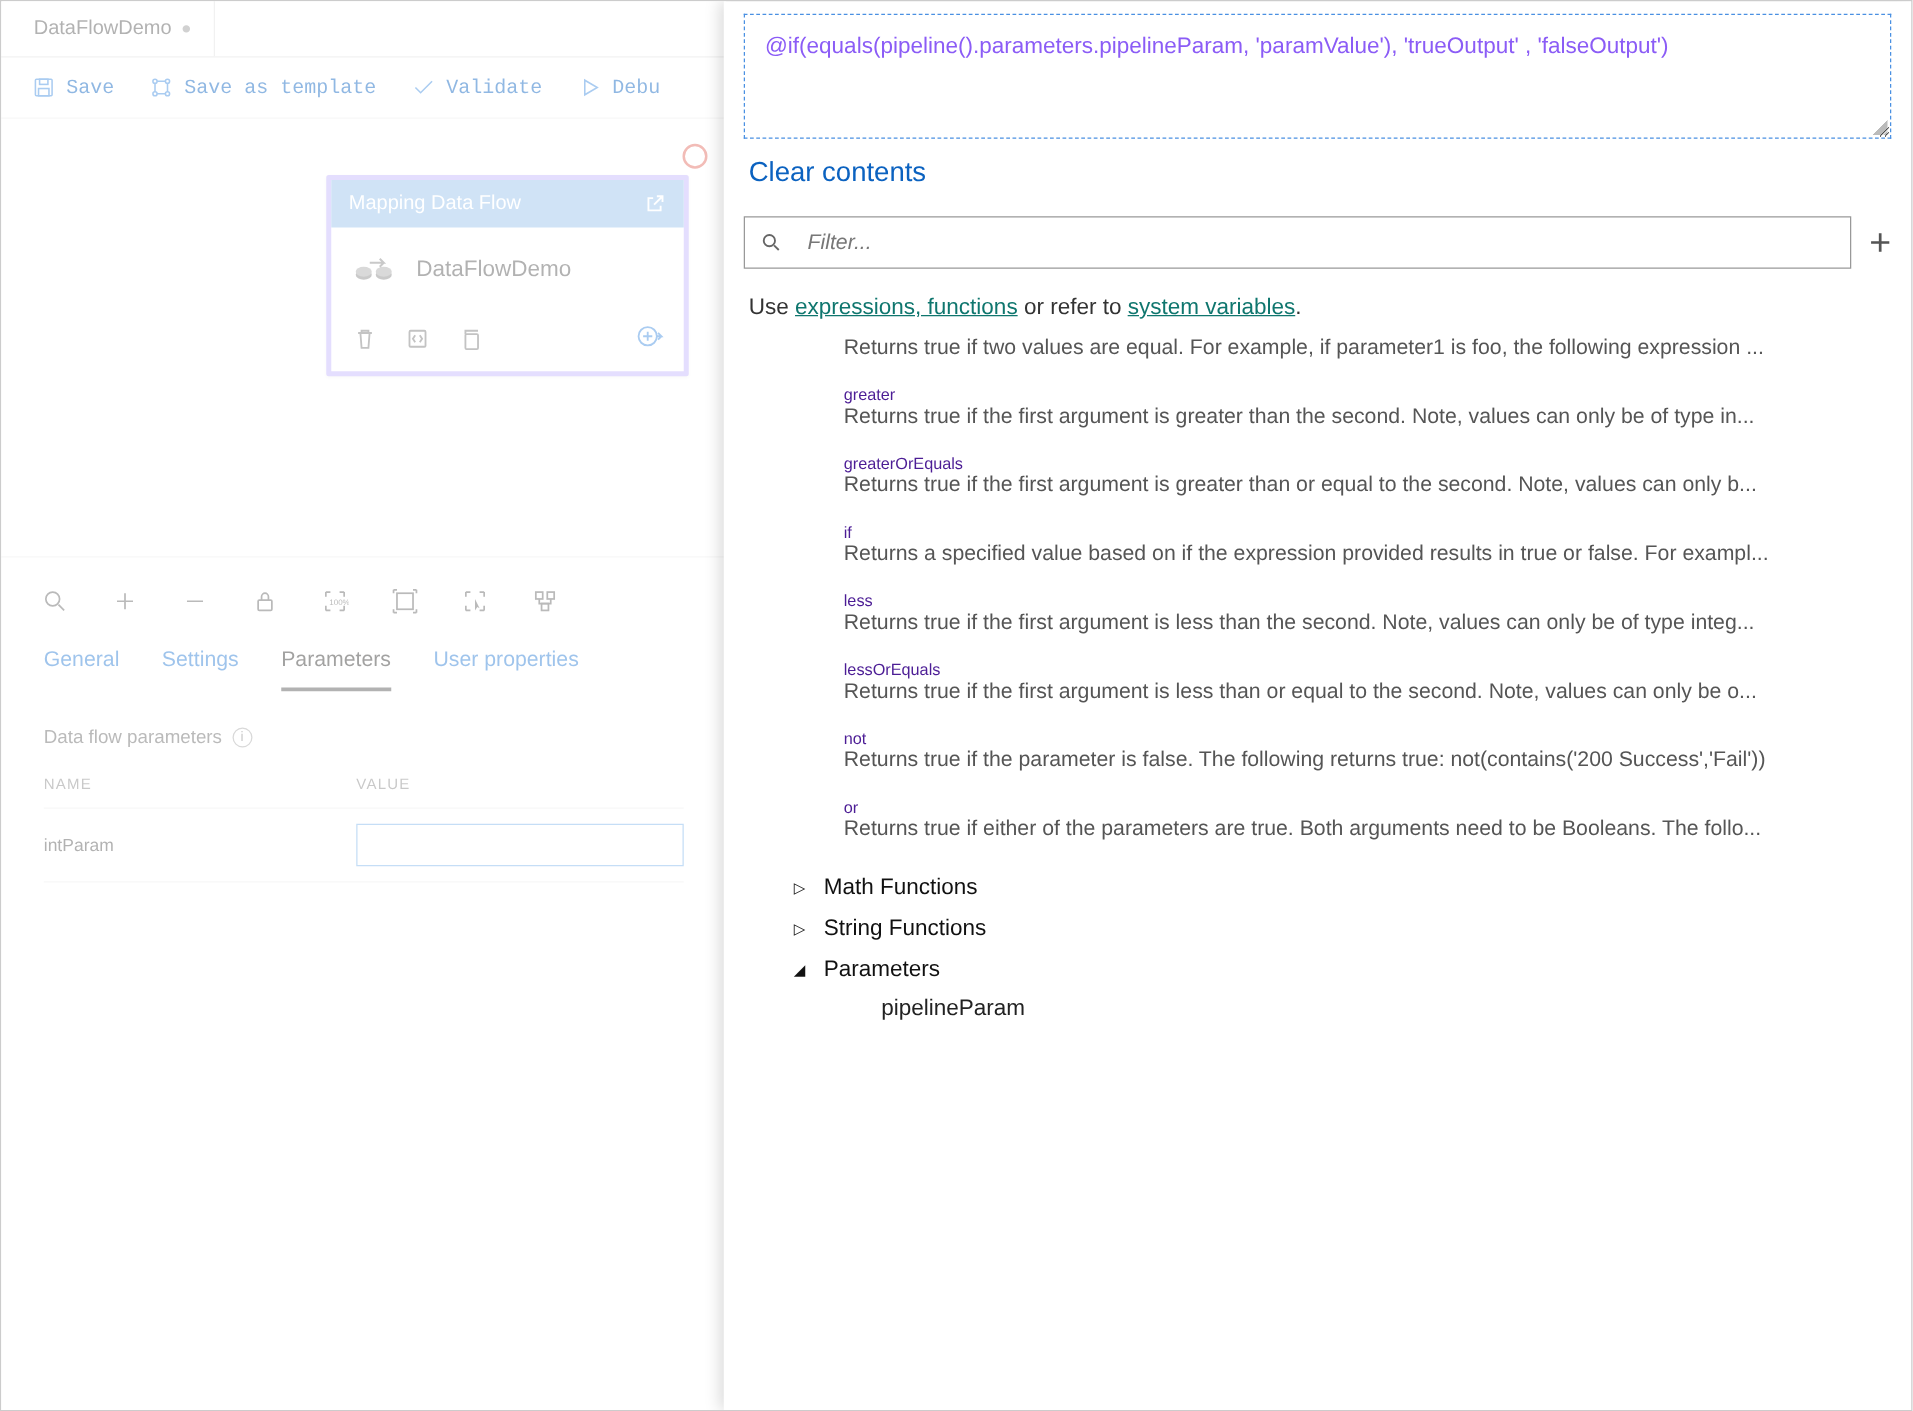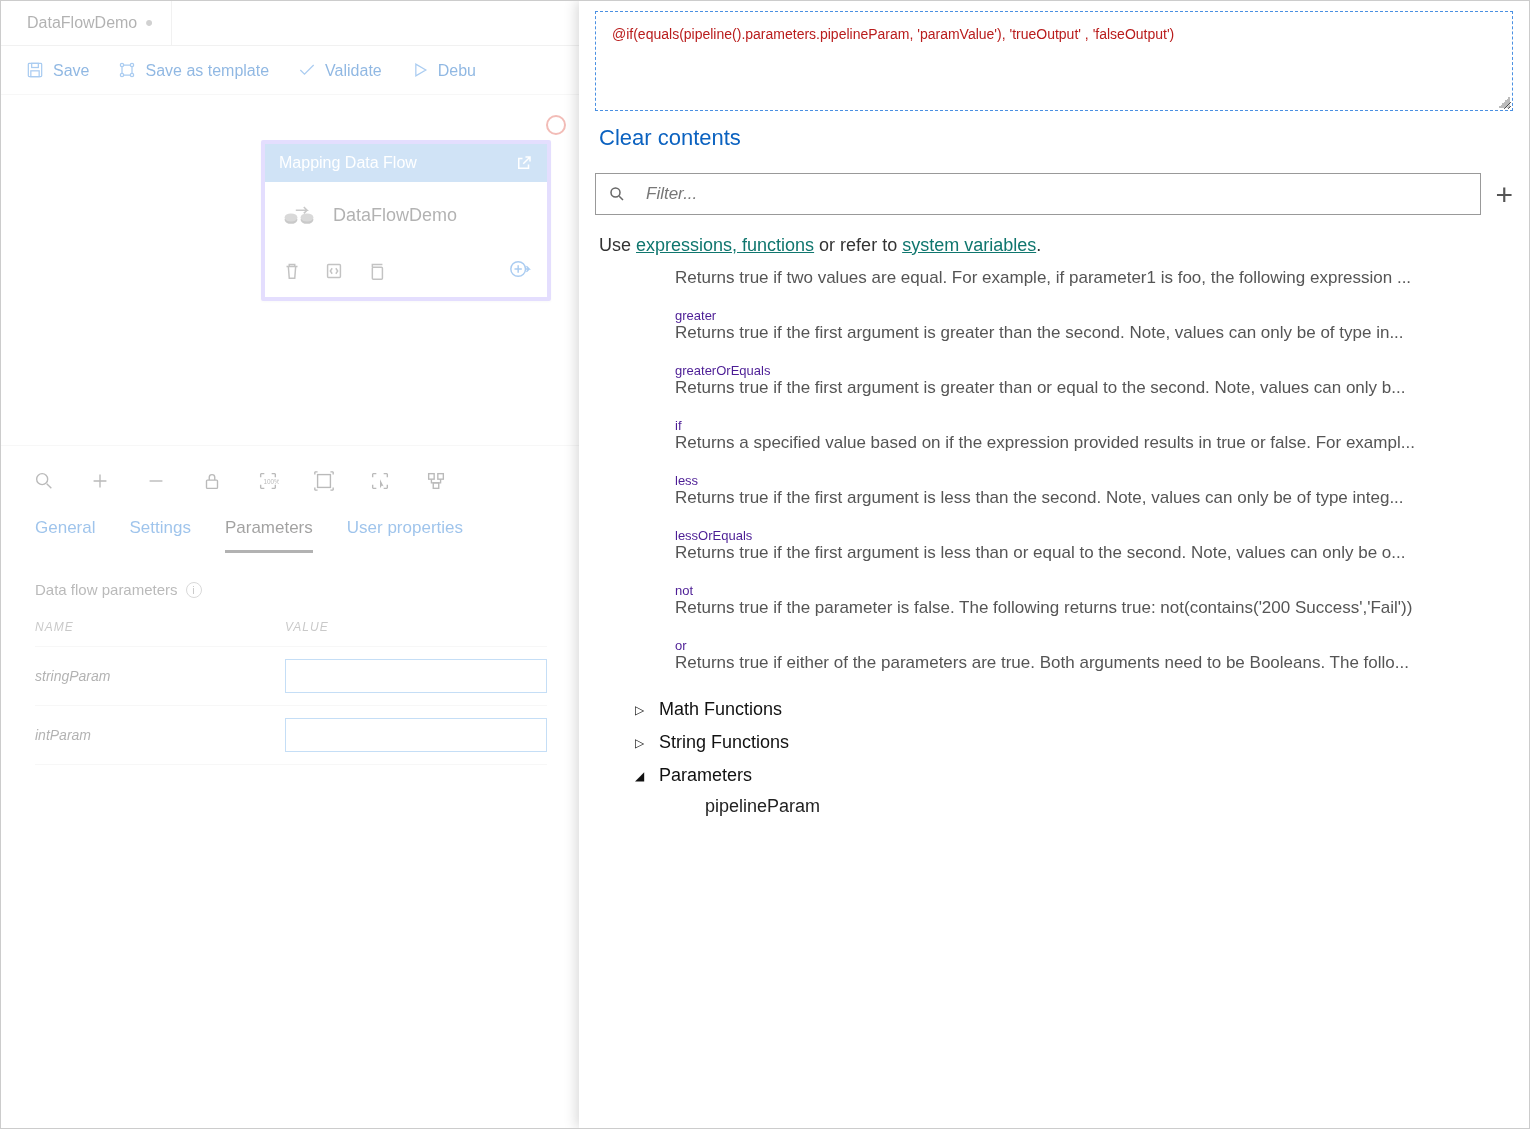--- a/index.html
+++ b/index.html
@@ -46,21 +46,21 @@
     color: #555;
   }
   .tab-dot { color: #999; font-size: 22px; line-height: 0; }
   .toolbar {
     display: flex; gap: 28px;
     padding: 14px 24px;
     border-bottom: 1px solid #eee;
     font-size: 16px;
     color: #0b62c0;
   }
-  .toolbar .tool { display:flex; align-items:flex-end; gap:8px; color:#0b62c0; cursor:pointer; }
+  .toolbar .tool { display:flex; align-items:center; gap:8px; color:#0b62c0; cursor:pointer;font-family:Liberation Mono, monospace; }
   .toolbar svg, .tool svg { width: 20px; height: 20px; stroke: #448fe0; fill:none; stroke-width:1.5; }
 
   .canvas-area {
     position: relative;
     height: 350px;
   }
   .status-ring {
     position:absolute;
     top: 20px; right: 15px;
     width: 20px; height: 20px;
@@ -115,21 +115,21 @@
   .bottom-tabs .bt { padding-bottom: 12px; cursor:pointer; color:#2b7dd4; }
   .bottom-tabs .bt.active { color:#323130; border-bottom: 3px solid #555; }
 
   .section-label {
     padding: 28px 34px 10px;
     font-size: 15px;
     color:#666;
     display:flex; align-items:center; gap:8px;
   }
   .info-circ { width:16px;height:16px;border:1.5px solid #aaa;border-radius:50%;display:inline-flex;align-items:center;justify-content:center;font-size:11px;color:#888; }
-  .param-table { padding: 0 34px; font-style: italic; }
+  .param-table { padding: 0 34px; }
   .param-table .hdr, .param-table .row {
     display:grid; grid-template-columns: 250px 1fr;
     align-items: center;
     border-bottom:1px solid #eee;
   }
   .param-table .hdr { font-size:12px; letter-spacing:1px; color:#888; padding: 12px 0; }
   .param-table .row { padding: 12px 0; color:#555; }
   .param-table input {
     width: 100%; height: 34px;
     border: 1.5px solid #7fb5ea;
@@ -145,22 +145,22 @@
     width: 950px; height:100%;
     background:#fff;
     box-shadow: -3px 0 12px rgba(0,0,0,0.15);
     padding: 10px 0 0 0;
   }
   .expr-box {
     margin: 0 16px;
     border: 1.5px dashed #4a90e2;
     min-height: 100px;
     padding: 14px 16px;
-    font-size: 14px;
-    color: #b91c1c;
+    font-size: 18px;
+    color: #8b5cf6;
     position:relative;
     resize: both;
     overflow:auto;
   }
   .expr-box::after{
     content:"";
     position:absolute; right:2px; bottom:2px;
     width:12px;height:12px;
     background: linear-gradient(135deg, transparent 50%, #bbb 50%);
   }
@@ -324,24 +324,20 @@
     <span>Data flow parameters</span>
     <span class="info-circ">i</span>
   </div>
 
   <div class="param-table">
     <div class="hdr">
       <div>NAME</div>
       <div>VALUE</div>
     </div>
     <div class="row">
-      <div>stringParam</div>
-      <div><input value="" style=""></div>
-    </div>
-    <div class="row">
       <div>intParam</div>
       <div><input value="" style=""></div>
     </div>
   </div>
 </div>
 
 <div class="flyout">
   <div class="expr-box">
     <span>@if(equals(pipeline().parameters.pipelineParam, 'paramValue'), 'trueOutput' , 'falseOutput')</span>
   </div>

